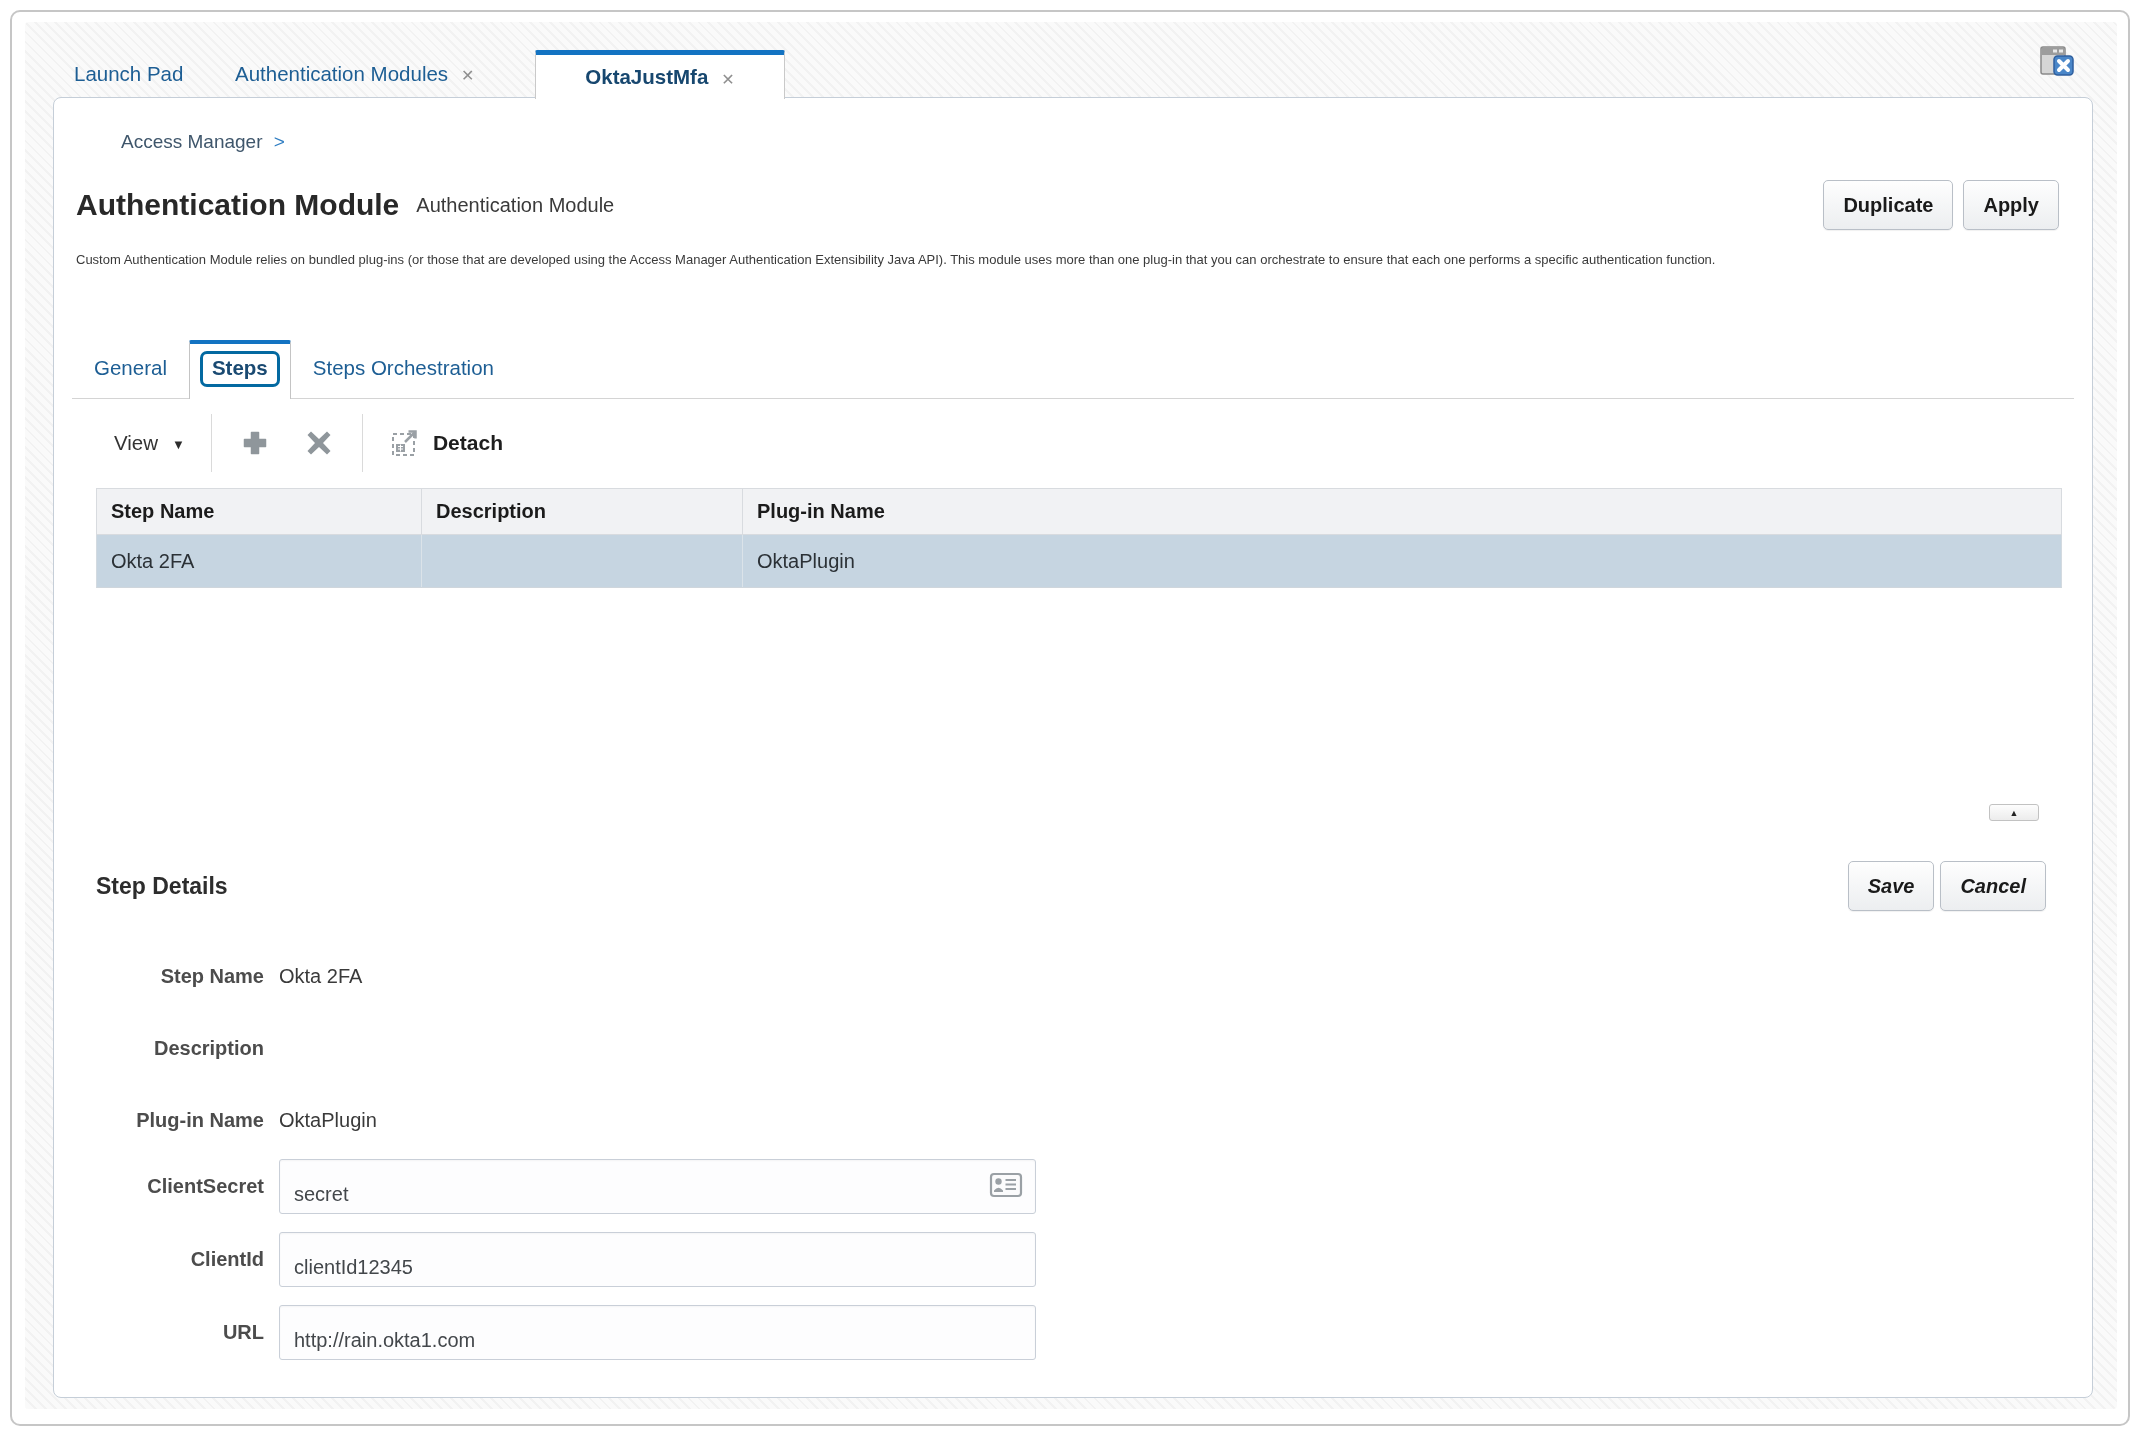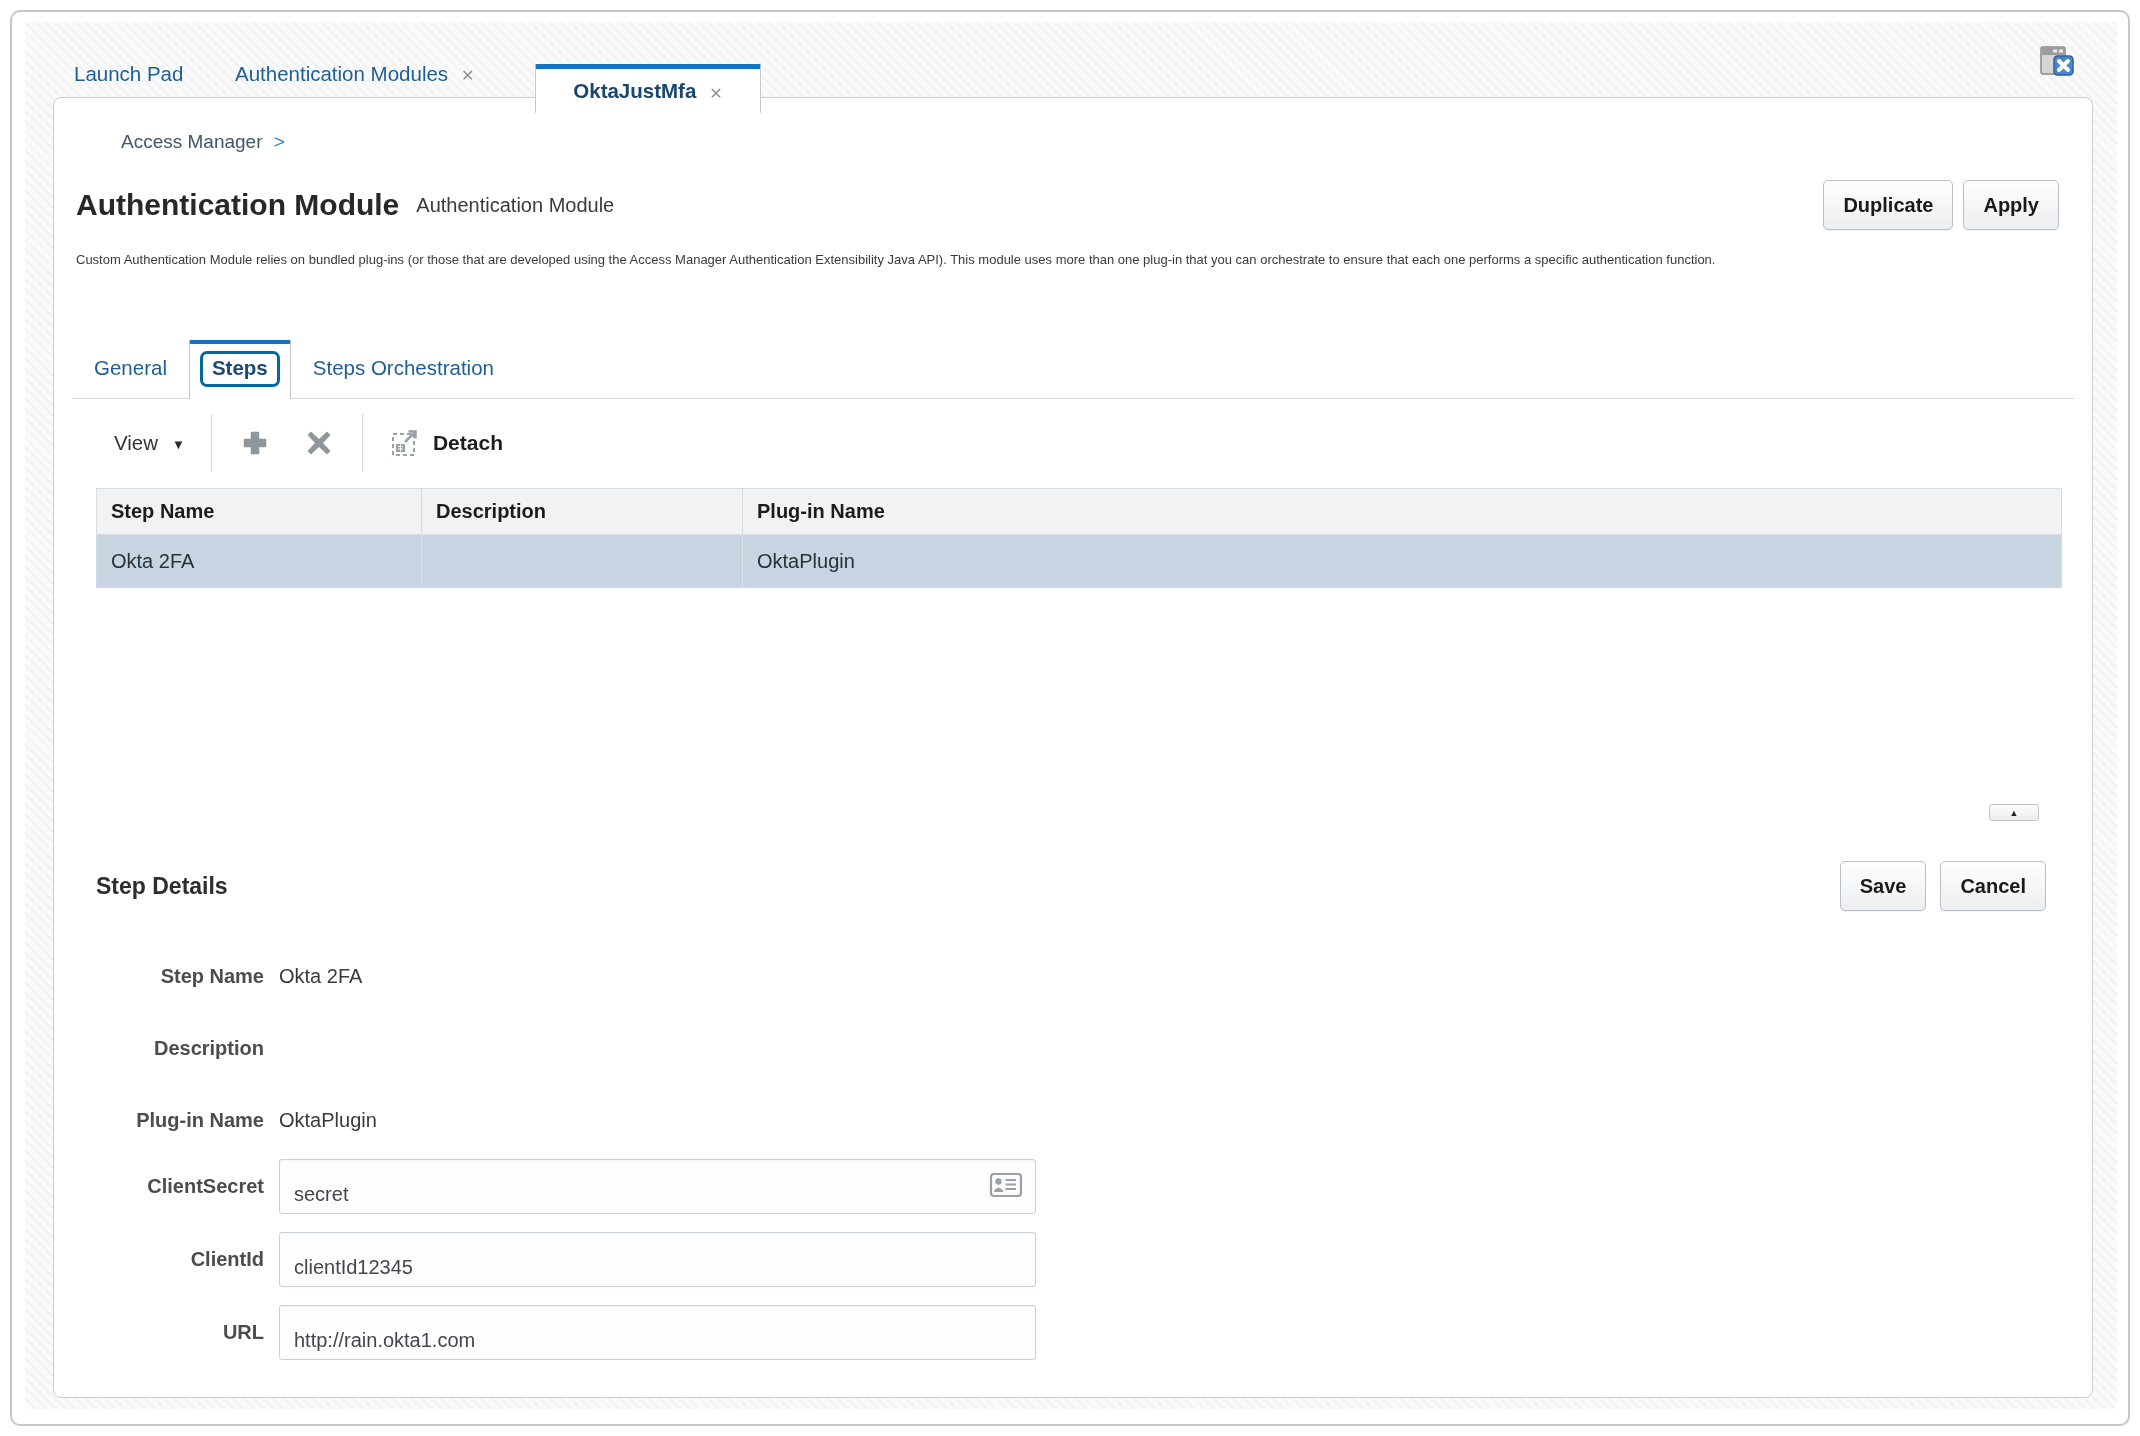--- a/index.html
+++ b/index.html
@@ -10,21 +10,21 @@
   .window { position:absolute; inset:10px; background:#ffffff;
             border:2px solid #c6c6c6; border-radius:10px; }
   .canvas { position:absolute; left:13px; top:10px; right:11px; bottom:15px;
             background:repeating-linear-gradient(45deg,#f2f2f2 0px,#f2f2f2 2px,#fafafa 2px,#fafafa 7px);
             border-radius:4px; }
 
   
   .tab-link { position:absolute; top:28px; height:47px; display:flex; align-items:center;
               font-size:20.5px; color:#1d5e94; cursor:pointer; white-space:nowrap; }
   .tab-close { font-size:16px; color:#8f8f8f; margin-left:13px; margin-top:4px; }
-  .tab-active { position:absolute; left:510px; top:42px; width:226px; height:49px; z-index:5;
+  .tab-active { position:absolute; left:510px; top:28px; width:250px; height:49px; z-index:5;
                 background:#ffffff; border:1px solid #c9c9c9; border-bottom:none;
                 border-top:5px solid #1373c2; border-radius:2px 2px 0 0; box-sizing:border-box;
                 display:flex; align-items:center; justify-content:center; cursor:pointer; }
   .tab-active .lbl { font-size:20.5px; font-weight:bold; color:#17476f; }
 
   .win-close { position:absolute; top:18px; right:41px; width:38px; height:42px; cursor:pointer; }
 
   
   .panel { position:absolute; left:28px; right:24px; top:75px; bottom:11px;
            background:#ffffff; border:1px solid #c5ced8; border-radius:8px; z-index:1; }
@@ -86,21 +86,21 @@
 
   .collapse-btn { position:absolute; top:706px; right:53px; width:50px; height:17px;
                   background:linear-gradient(#fdfdfd,#ececec); border:1px solid #c2c2c2;
                   border-radius:3px; display:flex; align-items:center; justify-content:center;
                   font-size:9px; color:#222; cursor:pointer; box-sizing:border-box; }
 
   
   .details-header { position:absolute; top:760px; left:42px; right:46px; height:56px;
                     display:flex; align-items:center; }
   .details-title { font-size:23px; font-weight:bold; color:#2d2d2d; }
-  .details-btns { margin-left:auto; display:flex; gap:14px; }
+  .details-btns { margin-left:auto; display:flex; gap:6px;font-style:italic; }
 
   .form { position:absolute; top:858px; left:0; right:0; }
   .frow { display:flex; align-items:center; height:40px; margin-bottom:32px; }
   .frow.input-row { height:55px; margin-bottom:18px; }
   .frow.last-text { margin-bottom:19px; }
   .flabel { width:210px; text-align:right; font-size:20px; font-weight:bold; color:#4c4c4c;
             white-space:nowrap; }
   .fvalue { margin-left:15px; font-size:20px; color:#3a3a3a; }
   .finput-wrap { margin-left:15px; position:relative; width:757px; height:55px; }
   .finput { width:100%; height:100%; box-sizing:border-box; border:1px solid #c9cfd8;

